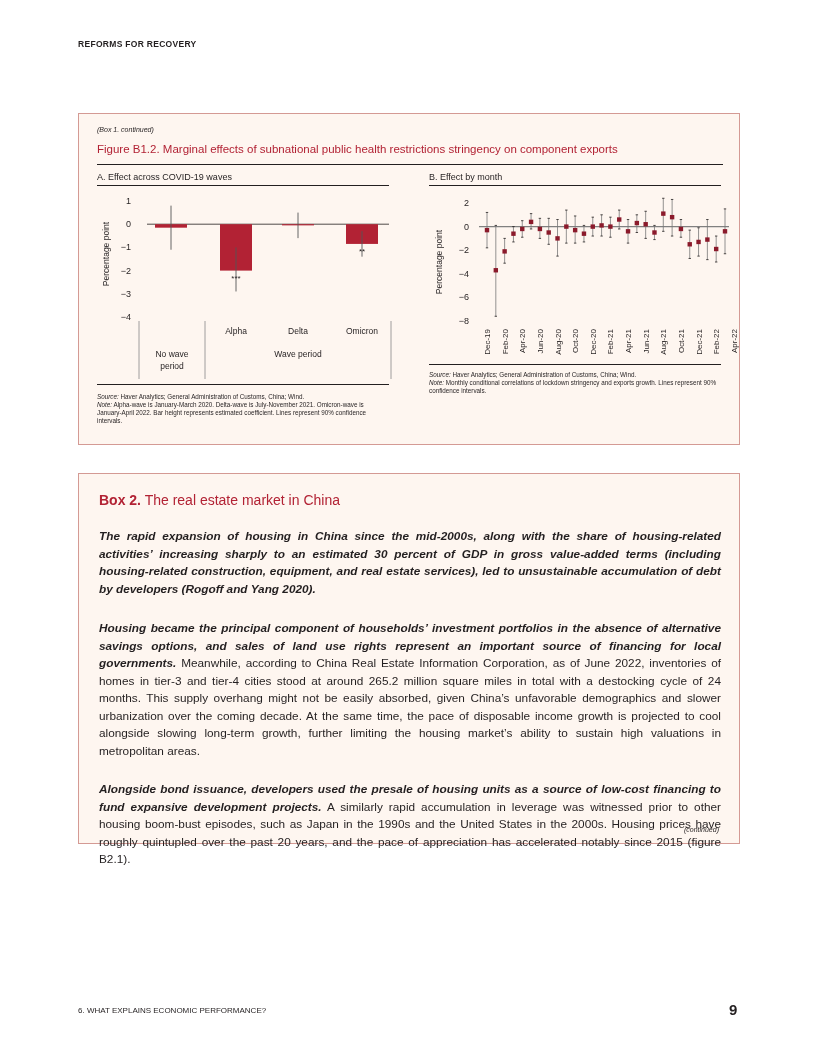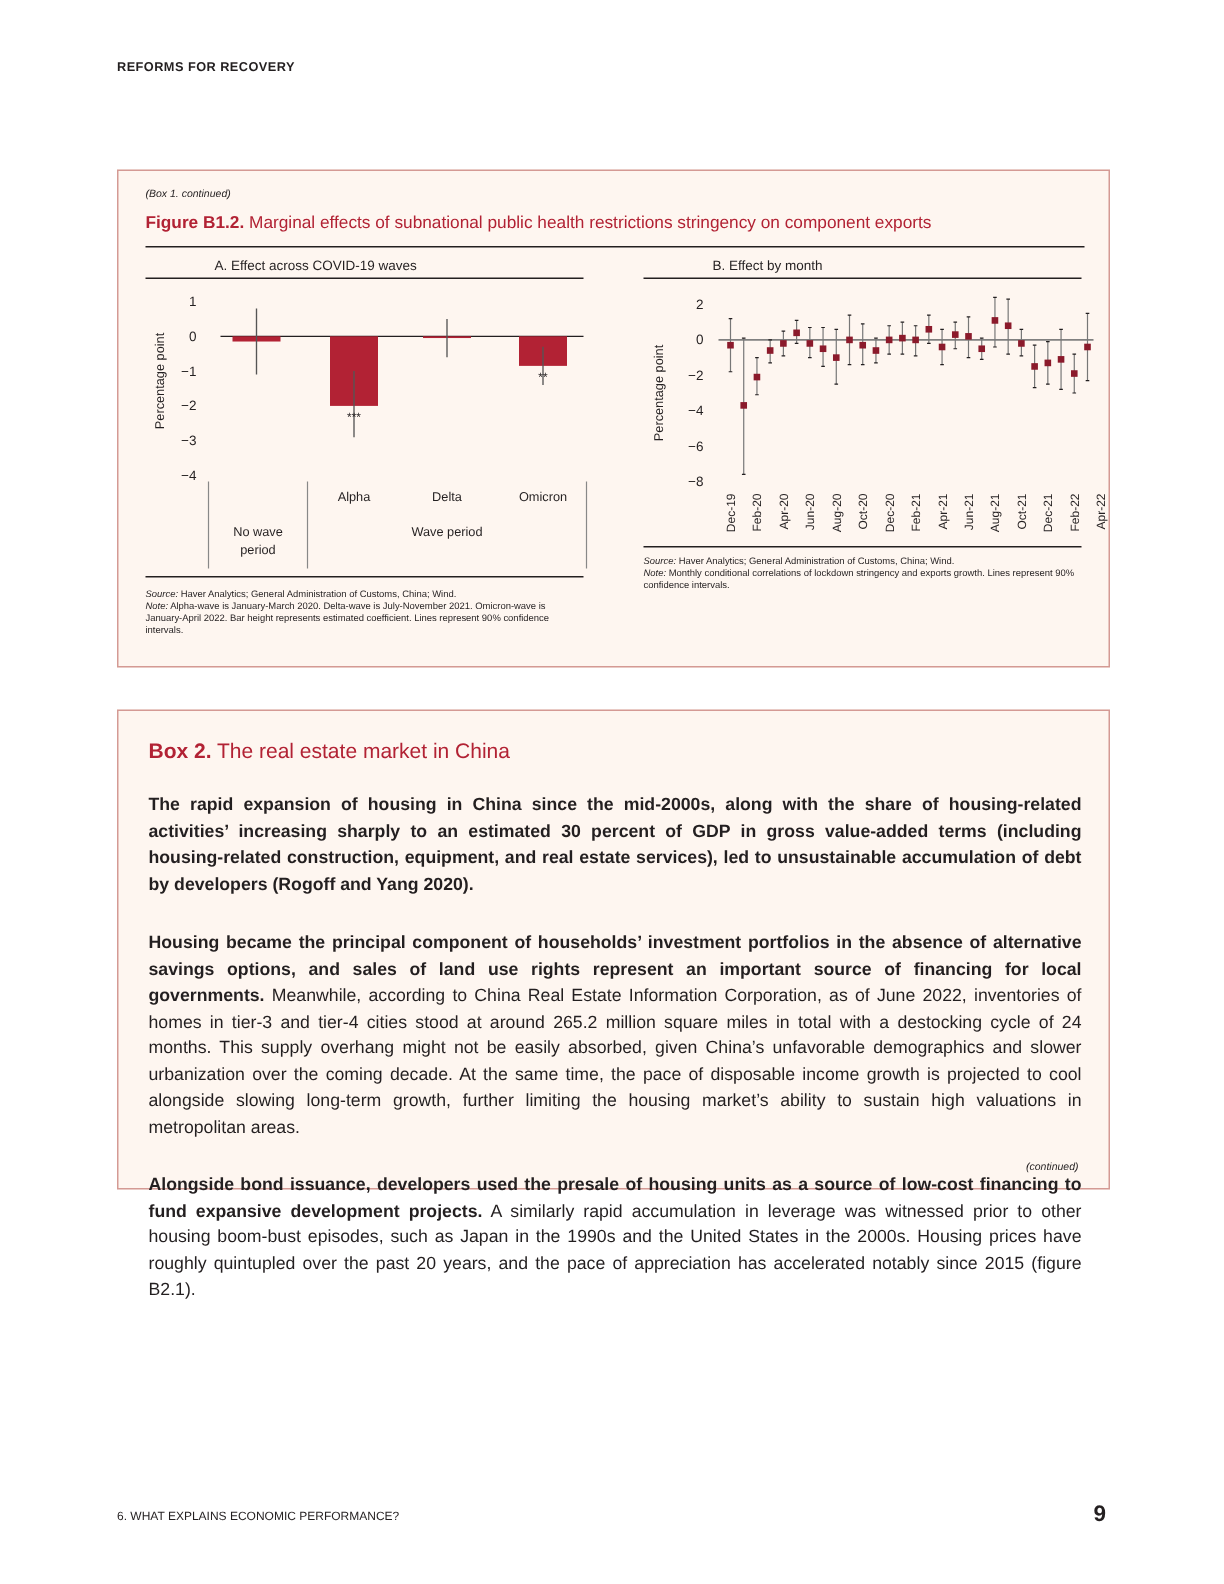--- a/index.html
+++ b/index.html
@@ -1,32 +1,32 @@
 <!DOCTYPE html>
 <html><head>
 <meta charset="utf-8">
 <style>
   html,body{margin:0;padding:0;background:#ffffff;}
   body{width:816px;height:1056px;position:relative;font-family:"Liberation Sans",sans-serif;color:#231f20;overflow:hidden;}
   .running-head{position:absolute;left:78px;top:39px;font-size:8.5px;font-weight:bold;letter-spacing:0.3px;}
   .box{position:absolute;left:78px;width:662px;background:#fef6f0;border:1px solid #d49a94;box-sizing:border-box;}
   #box1{top:113px;height:332px;}
-  #box2{top:473px;height:320px;}
+  #box2{top:473px;height:371px;}
   .cont-top{position:absolute;left:18px;top:12px;font-size:7px;font-style:italic;}
   .fig-title{position:absolute;left:18px;top:29px;font-size:11.5px;color:#b22234;}
-  .fig-title b{font-weight:bold;}
+  .fig-title b{font-weight:normal;}
   .rule{position:absolute;height:1px;background:#231f20;}
-  .panel-title{position:absolute;top:58px;font-size:9px;margin-left:46px;}
+  .panel-title{position:absolute;top:58px;font-size:9px;}
   .note{position:absolute;font-size:6.3px;line-height:8px;}
   .note i{font-style:italic;}
   svg text{font-family:"Liberation Sans",sans-serif;}
   .box2-title{position:absolute;left:20px;top:18px;font-size:14px;color:#b22234;}
   .box2-title b{font-weight:bold;}
   .para{position:absolute;left:20px;width:622px;font-size:11.8px;line-height:17.5px;text-align:justify;}
-  .para b{font-weight:bold;}
+  .para b{font-weight:bold;font-style:italic;}
   .cont-bottom{position:absolute;right:20px;bottom:10px;font-size:7px;font-style:italic;}
   .footer-left{position:absolute;left:78px;top:1006px;font-size:8px;}
   .footer-right{position:absolute;left:729px;top:1001px;font-size:15px;font-weight:bold;}
 </style>
 </head>
 <body>
 
 <div class="running-head">REFORMS FOR RECOVERY</div>
 
 <div class="box" id="box1">

